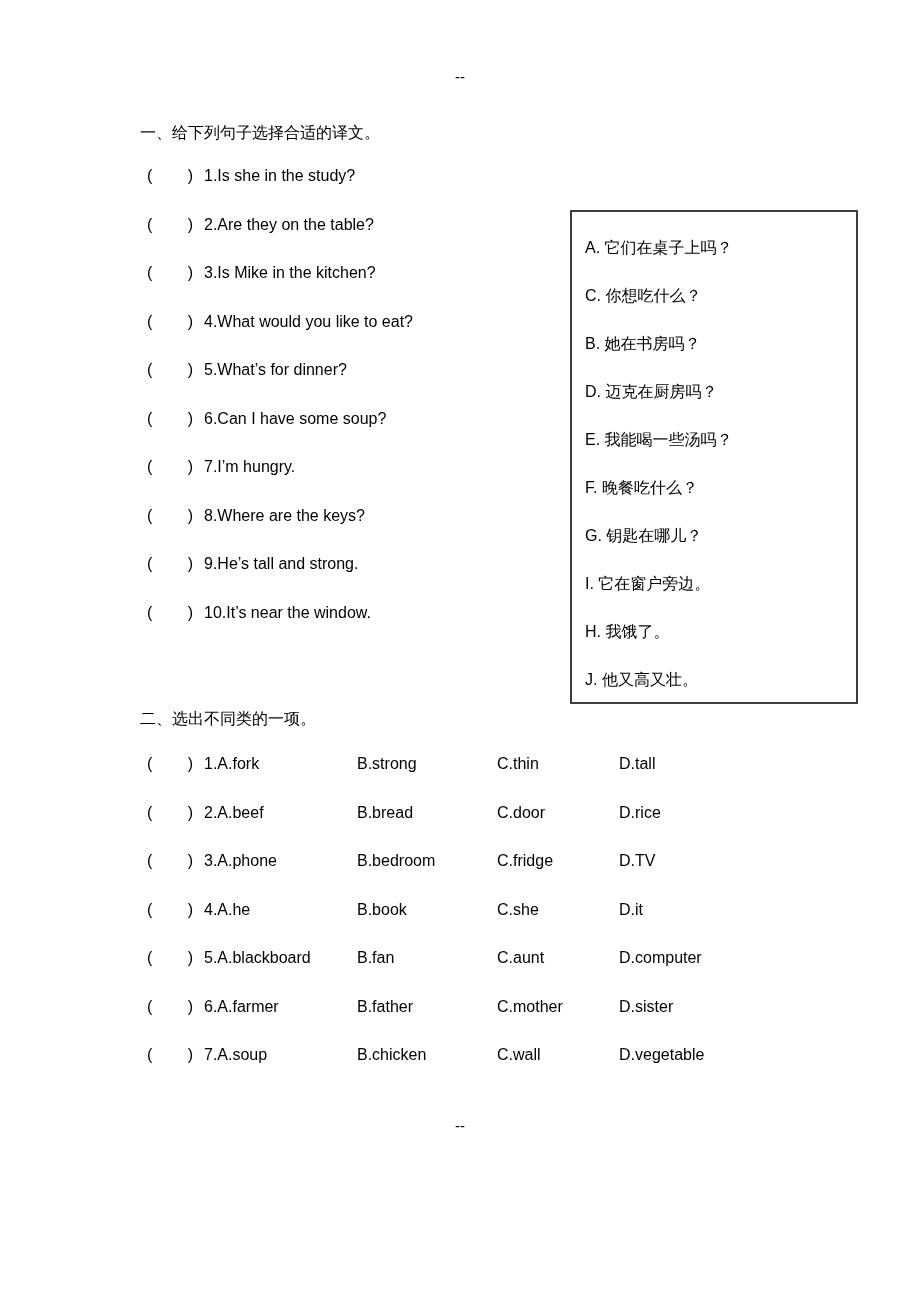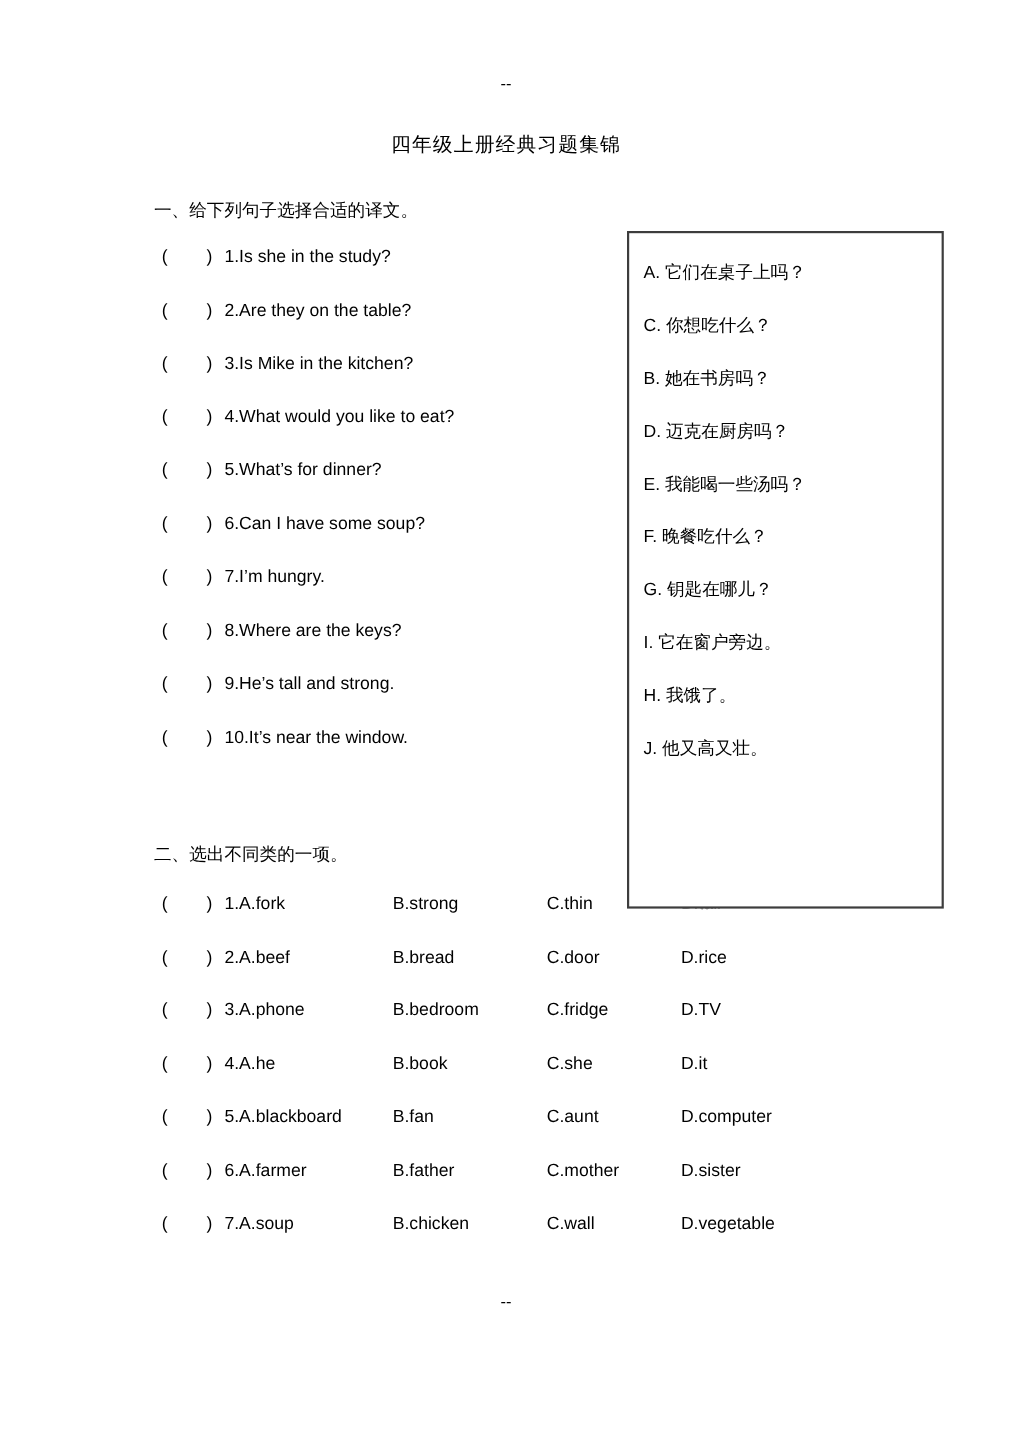--- a/index.html
+++ b/index.html
@@ -53,21 +53,21 @@
     margin-right: 11px;
     flex: none;
     font-size: 16px;
   }
   .q-text { white-space: nowrap; }
   .options-box {
     position: absolute;
     left: 570px;
     top: 210px;
     width: 288px;
-    height: 616px;
+    height: 494px;
     border: 2px solid #3d3d3d;
     padding: 12px 0 0 13px;
     background: #ffffff;
   }
   .option-line {
     height: 48px;
     display: flex;
     align-items: center;
     font-size: 16px;
     white-space: nowrap;
@@ -84,21 +84,20 @@
   .c3 { width: 122px; }
   .c4 { width: auto; }
 </style>
 </head>
 <body>
 
 <div class="page">
 
   <div class="page-marker marker-top">--</div>
 
-  <h1 class="doc-title">四年级上册经典习题集锦</h1>
 
   <div class="section-heading">一、给下列句子选择合适的译文。</div>
 
   <div class="questions">
     <div class="q-row">
       <span class="bracket">
           <span>(</span>
           <span>)</span>
         </span>
       <span class="q-text">1.Is she in the study?</span>

